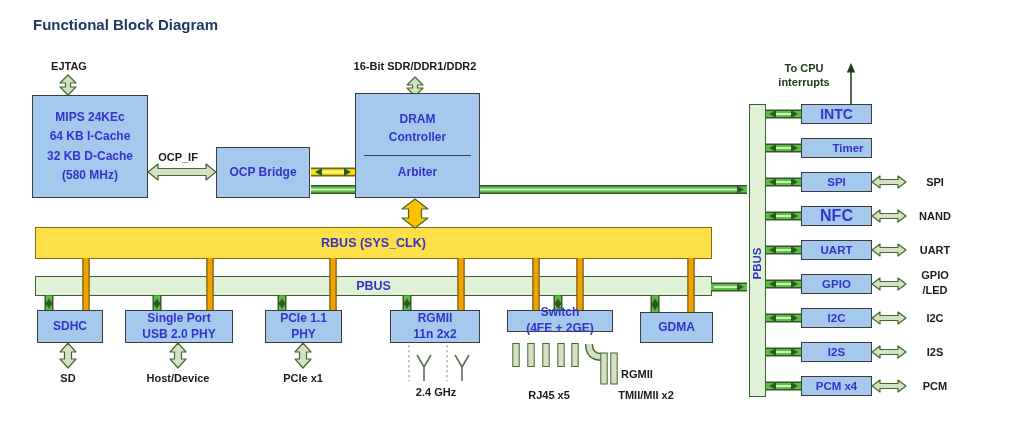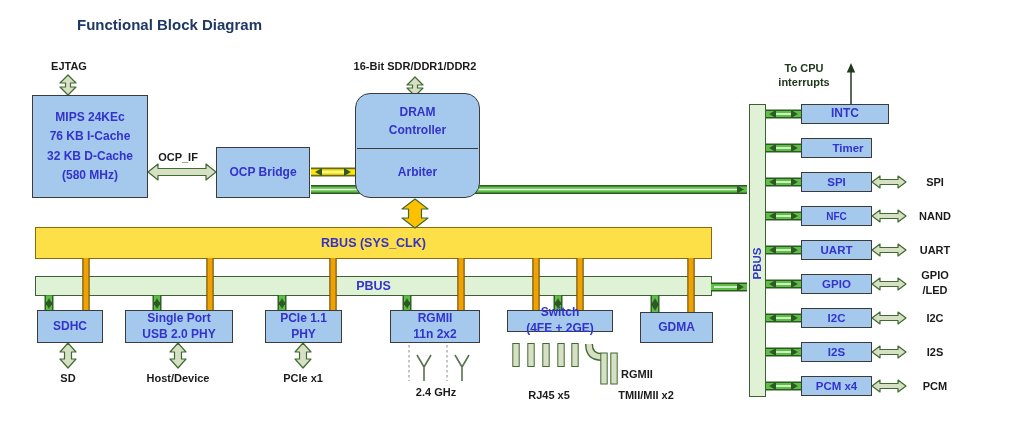--- a/index.html
+++ b/index.html
@@ -12,21 +12,21 @@
   #blocks{z-index:2;}
   .bar{position:absolute;border:1.5px solid #6b6b28;display:flex;align-items:center;justify-content:center;}
   .bar.rbus{background:#fde047;border-color:#8a6a10;}
   .bar.pbus{background:#E0F2D6;border-color:#3f5e33;}
   .bar-label{color:#3333CC;font-weight:bold;font-size:12.5px;}
   .box{position:absolute;background:#A4C9EC;border:1.5px solid #3b3b3b;color:#3333CC;
        font-weight:bold;font-size:12px;line-height:1.3;display:flex;align-items:center;
        justify-content:center;text-align:center;white-space:pre-line;}
   .lbl{position:absolute;font-weight:bold;font-size:11px;color:#1b1b1b;text-align:center;
        white-space:pre-line;line-height:1.3;}
-  .title{position:absolute;left:33px;top:16px;font-size:15px;font-weight:bold;color:#1F3864;margin-left:44px;}
+  .title{position:absolute;left:33px;top:16px;font-size:15px;font-weight:bold;color:#1F3864;}
   
   .po{stroke:#2d5a22;stroke-width:9;}
   .pg{stroke:#5CC044;stroke-width:6.2;}
   .pw{stroke:#edf9e6;stroke-width:1.6;fill:none;}
   .oo{stroke:#7a5a08;stroke-width:7.5;}
   .og{stroke:#F0A202;stroke-width:5;}
   .yo{stroke:#6b681a;stroke-width:9;}
   .yg{stroke:#FFE800;stroke-width:5.5;}
   .beige{fill:#D7DFC4;stroke:#3f6b2f;stroke-width:1.2;stroke-linejoin:round;}
   .orangearrow{fill:#FFC000;stroke:#3f6b2f;stroke-width:1.2;stroke-linejoin:round;}
@@ -192,28 +192,28 @@
       <line class="dash" x1="447" y1="345" x2="447" y2="381"></line>
       <path class="ant" d="M462,381 L462,367 M462,367 L455,355 M462,367 L469,355"></path>
     </g>
   </svg>
 
   <div id="blocks" class="layer">
     <div class="title">Functional Block Diagram</div>
 
     <div class="lbl" style="left:42px;top:59px;width:54px;">EJTAG</div>
     <div class="box" style="left:32px;top:95px;width:116px;height:103px;line-height:1.6;">MIPS 24KEc
-76 KB I-Cache
+64 KB I-Cache
 32 KB D-Cache
 (580 MHz)</div>
     <div class="lbl" style="left:146px;top:150px;width:64px;">OCP_IF</div>
     <div class="box" style="left:216px;top:147px;width:94px;height:51px;">OCP Bridge</div>
 
     <div class="lbl" style="left:315px;top:59px;width:200px;">16-Bit SDR/DDR1/DDR2</div>
-    <div class="box" style="left:355px;top:93px;width:125px;height:105px;padding:1px;flex-direction:column;align-items:stretch;border-radius:15px;">
+    <div class="box" style="left:355px;top:93px;width:125px;height:105px;padding:8px;flex-direction:column;align-items:stretch;">
       <div style="height:54px;border-bottom:1.5px solid #3b3b3b;display:flex;align-items:center;justify-content:center;line-height:1.45;">DRAM
 Controller</div>
       <div style="flex:1;display:flex;align-items:center;justify-content:center;">Arbiter</div>
     </div>
 
     <div class="lbl" style="left:727px;top:256px;width:60px;color:#3333CC;font-size:11.5px;transform:rotate(-90deg);">PBUS</div>
 
     <div class="box" style="left:37px;top:310px;width:66px;height:33px;">SDHC</div>
     <div class="box" style="left:125px;top:310px;width:108px;height:33px;">Single Port
 USB 2.0 PHY</div>
@@ -226,24 +226,24 @@
     <div class="box" style="left:640px;top:312px;width:73px;height:31px;">GDMA</div>
 
     <div class="lbl" style="left:38px;top:371px;width:60px;">SD</div>
     <div class="lbl" style="left:128px;top:371px;width:100px;">Host/Device</div>
     <div class="lbl" style="left:263px;top:371px;width:80px;">PCIe x1</div>
     <div class="lbl" style="left:398px;top:385px;width:76px;">2.4 GHz</div>
     <div class="lbl" style="left:509px;top:388px;width:80px;">RJ45 x5</div>
     <div class="lbl" style="left:621px;top:367px;width:50px;text-align:left;">RGMII</div>
     <div class="lbl" style="left:600px;top:388px;width:92px;">TMII/MII x2</div>
 
-    <div class="box" style="left:801px;top:104px;width:88px;height:20px;font-size:12px;">INTC</div>
+    <div class="box" style="left:801px;top:104px;width:71px;height:20px;font-size:14px;">INTC</div>
     <div class="box" style="left:801px;top:138px;width:71px;height:20px;font-size:11.5px;padding-left:23px;">Timer</div>
     <div class="box" style="left:801px;top:172px;width:71px;height:20px;font-size:11.5px;">SPI</div>
-    <div class="box" style="left:801px;top:206px;width:71px;height:20px;font-size:10px;">NFC</div>
+    <div class="box" style="left:801px;top:206px;width:71px;height:20px;font-size:16px;">NFC</div>
     <div class="box" style="left:801px;top:240px;width:71px;height:20px;font-size:11.5px;">UART</div>
     <div class="box" style="left:801px;top:274px;width:71px;height:20px;font-size:11.5px;">GPIO</div>
     <div class="box" style="left:801px;top:308px;width:71px;height:20px;font-size:11.5px;">I2C</div>
     <div class="box" style="left:801px;top:342px;width:71px;height:20px;font-size:11.5px;">I2S</div>
     <div class="box" style="left:801px;top:376px;width:71px;height:20px;font-size:11.5px;">PCM x4</div>
 
     <div class="lbl" style="left:772px;top:61px;width:64px;color:#22381f;">To CPU
 interrupts</div>
     <div class="lbl" style="left:905px;top:175px;width:60px;">SPI</div>
     <div class="lbl" style="left:905px;top:209px;width:60px;">NAND</div>

